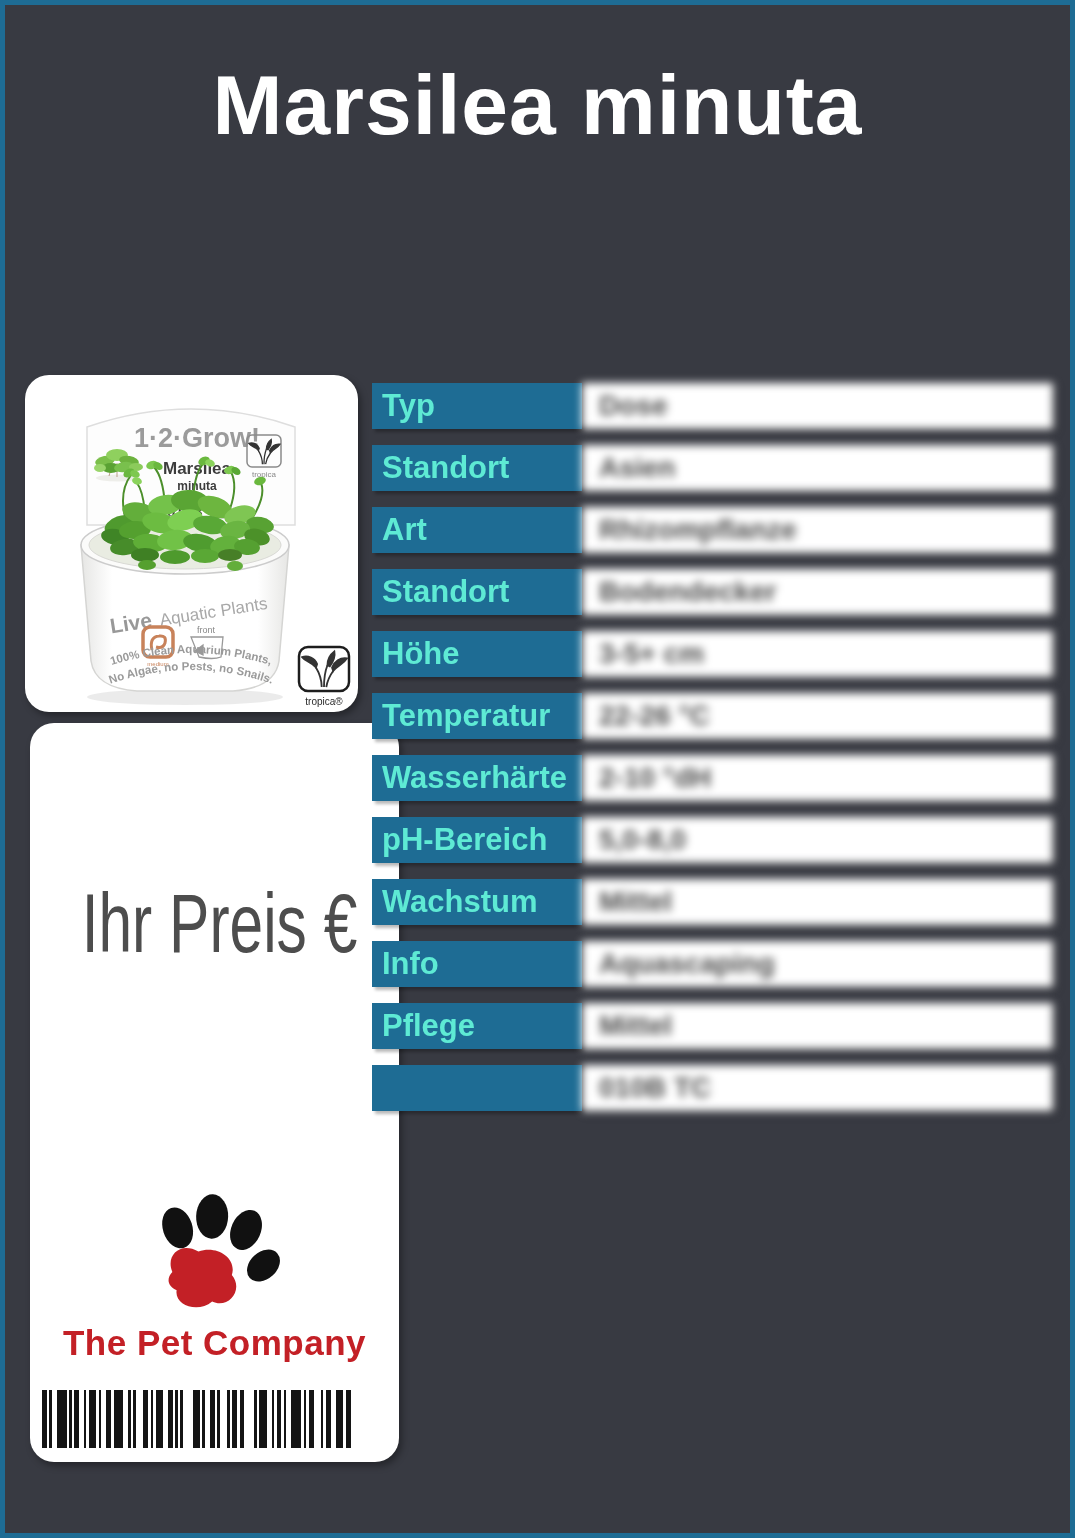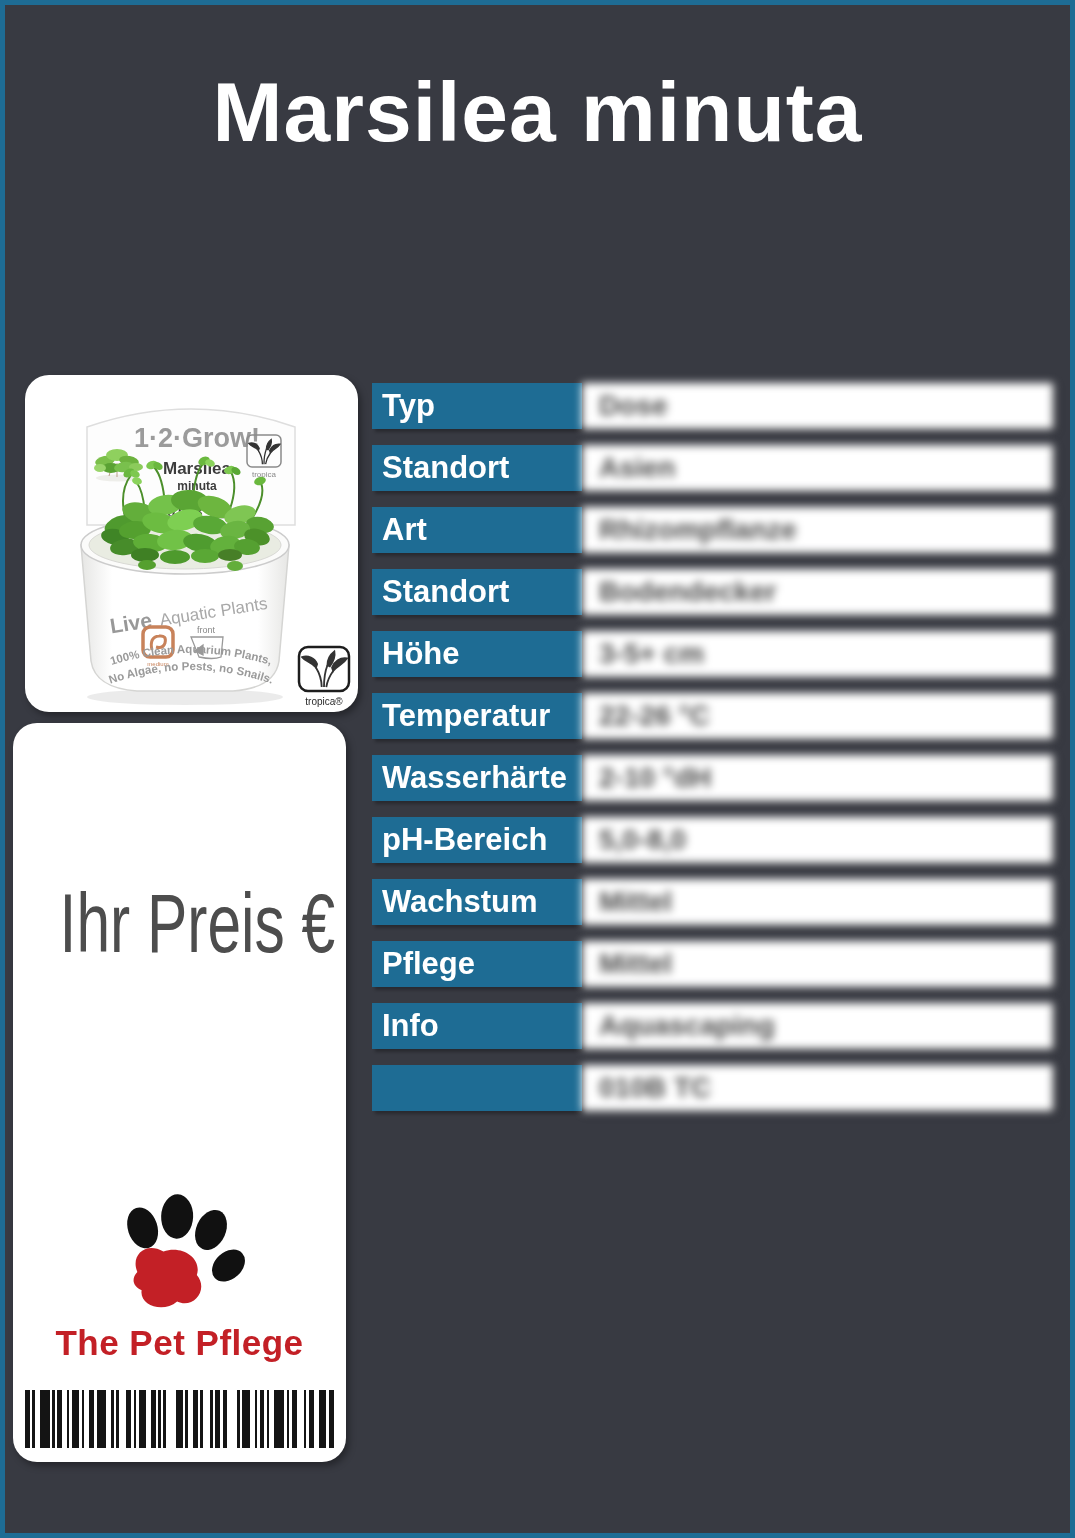--- a/index.html
+++ b/index.html
@@ -15,39 +15,40 @@
     position:relative;
     width:1075px;height:1538px;
     box-sizing:border-box;
     background:var(--bg);
     border:5px solid var(--accent);
     overflow:hidden;
     font-family:"Liberation Sans",sans-serif;
   }
   
   .page-title{
-    position:absolute;left:0;top:59px;width:100%;
+    position:absolute;left:0;top:52px;width:100%;
     text-align:center;color:#fff;
     font-size:84px;font-weight:700;letter-spacing:1px;margin:0;
   }
   .page-subtitle{
     position:absolute;left:0;top:168px;width:100%;
     text-align:center;color:#fff;
     font-size:57px;font-style:italic;font-weight:500;
   }
   
   .photo-card{
     position:absolute;left:20px;top:370px;width:333px;height:337px;
     background:var(--card);border-radius:24px;overflow:hidden;
     box-shadow:3px 4px 7px rgba(0,0,0,.35);
   }
   .price-card{
-    position:absolute;left:8px;top:718px;width:333px;height:739px;
+    position:absolute;left:25px;top:718px;width:333px;height:739px;
     background:var(--card);border-radius:24px;overflow:hidden;
     box-shadow:3px 4px 7px rgba(0,0,0,.35);
+    padding-left:36px;
   }
   .price-label{
     position:absolute;left:0;top:152px;width:100%;
     text-align:center;
     color:var(--price-color);
     font-size:84px;font-weight:500;white-space:nowrap;
     transform:scaleX(0.72);transform-origin:50% 50%;
   }
   .company-logo{position:absolute;left:0;top:470px;width:100%;text-align:center;}
   .company-logo svg{display:block;margin:0 auto;}
@@ -65,21 +66,21 @@
   .barcode span.b{background:#141414;}
   
   .spec-table{
     position:absolute;left:367px;top:378px;width:681px;
     display:flex;flex-direction:column;gap:16px;
   }
   .spec-row{display:flex;height:46px;}
   .spec-label{
     flex:0 0 210px;
     background:var(--accent);
-    color:#ffffff;font-size:31px;font-weight:700;
+    color:#5eead4;font-size:31px;font-weight:700;
     line-height:46px;padding-left:10px;box-sizing:border-box;
     box-shadow:3px 3px 3px rgba(0,0,0,.28);
     white-space:nowrap;
   }
   .spec-value{
     flex:1;
     background:#fff;
     color:var(--value-color);font-size:28px;font-weight:700;
     line-height:46px;padding-left:17px;box-sizing:border-box;
     box-shadow:3px 3px 3px rgba(0,0,0,.28);
@@ -234,21 +235,21 @@
     <div class="company-logo">
       <svg width="150" height="128" viewBox="0 0 120 104">
         <g transform="rotate(10 60 52)">
           <ellipse cx="26" cy="34" rx="12" ry="17" fill="#111" transform="rotate(-28 26 34)"></ellipse>
           <ellipse cx="52" cy="20" rx="13" ry="18" fill="#111" transform="rotate(-8 52 20)"></ellipse>
           <ellipse cx="81" cy="26" rx="12" ry="17" fill="#111" transform="rotate(14 81 26)"></ellipse>
           <ellipse cx="100" cy="52" rx="11" ry="15" fill="#111" transform="rotate(38 100 52)"></ellipse>
           <path d="M28 70 C20 58 30 44 46 50 C60 42 78 50 76 64 C88 74 78 92 64 88 C54 100 34 96 34 84 C26 82 24 76 28 70 Z" fill="#c32026"></path>
         </g>
       </svg>
-      <div class="company-name">The Pet Pflege</div>
+      <div class="company-name">The Pet Company</div>
     </div>
 
     <div class="barcode">
         <span class="b" style="width: 4.944px;"></span>
         <span style="width: 2.472px;"></span>
         <span class="b" style="width: 2.472px;"></span>
         <span style="width: 4.944px;"></span>
         <span class="b" style="width: 9.888px;"></span>
         <span style="width: 2.472px;"></span>
         <span class="b" style="width: 2.472px;"></span>
@@ -352,26 +353,26 @@
       </div>
       <div class="spec-row">
         <div class="spec-label">pH-Bereich</div>
         <div class="spec-value">5,0-8,0</div>
       </div>
       <div class="spec-row">
         <div class="spec-label">Wachstum</div>
         <div class="spec-value">Mittel</div>
       </div>
       <div class="spec-row">
+        <div class="spec-label">Info</div>
+        <div class="spec-value">Aquascaping</div>
+      </div>
+      <div class="spec-row">
         <div class="spec-label">Pflege</div>
         <div class="spec-value">Mittel</div>
       </div>
       <div class="spec-row">
-        <div class="spec-label">Info</div>
-        <div class="spec-value">Aquascaping</div>
-      </div>
-      <div class="spec-row">
         <div class="spec-label"></div>
         <div class="spec-value">010B TC</div>
       </div>
     </div>
 
 </div>
 
 </body></html>

